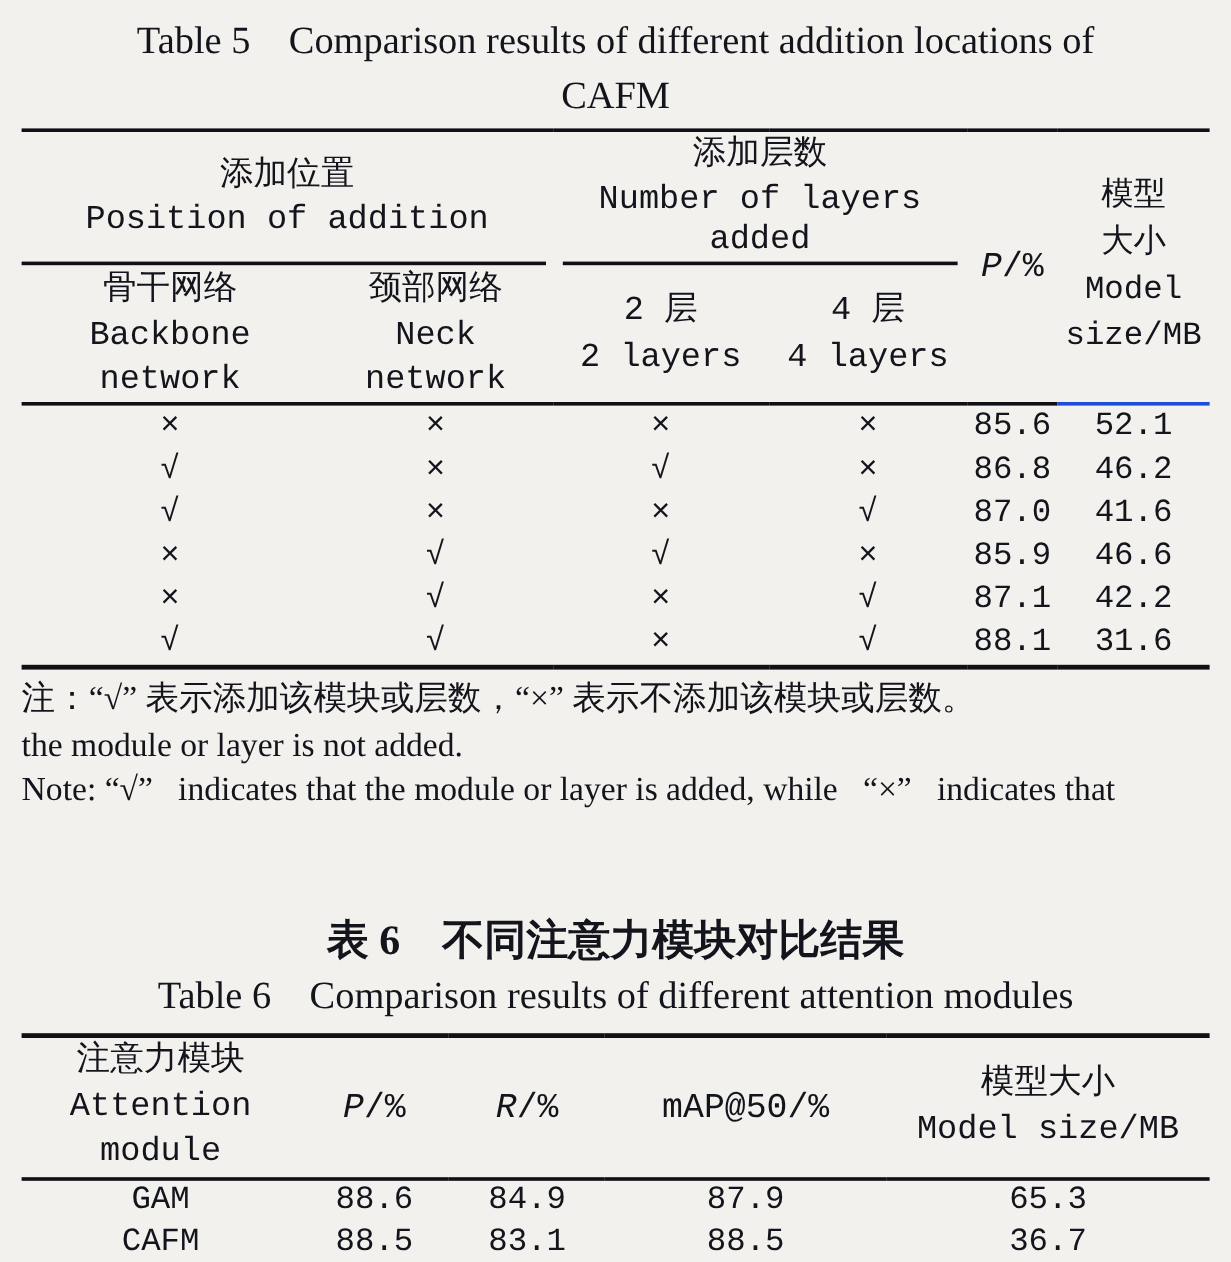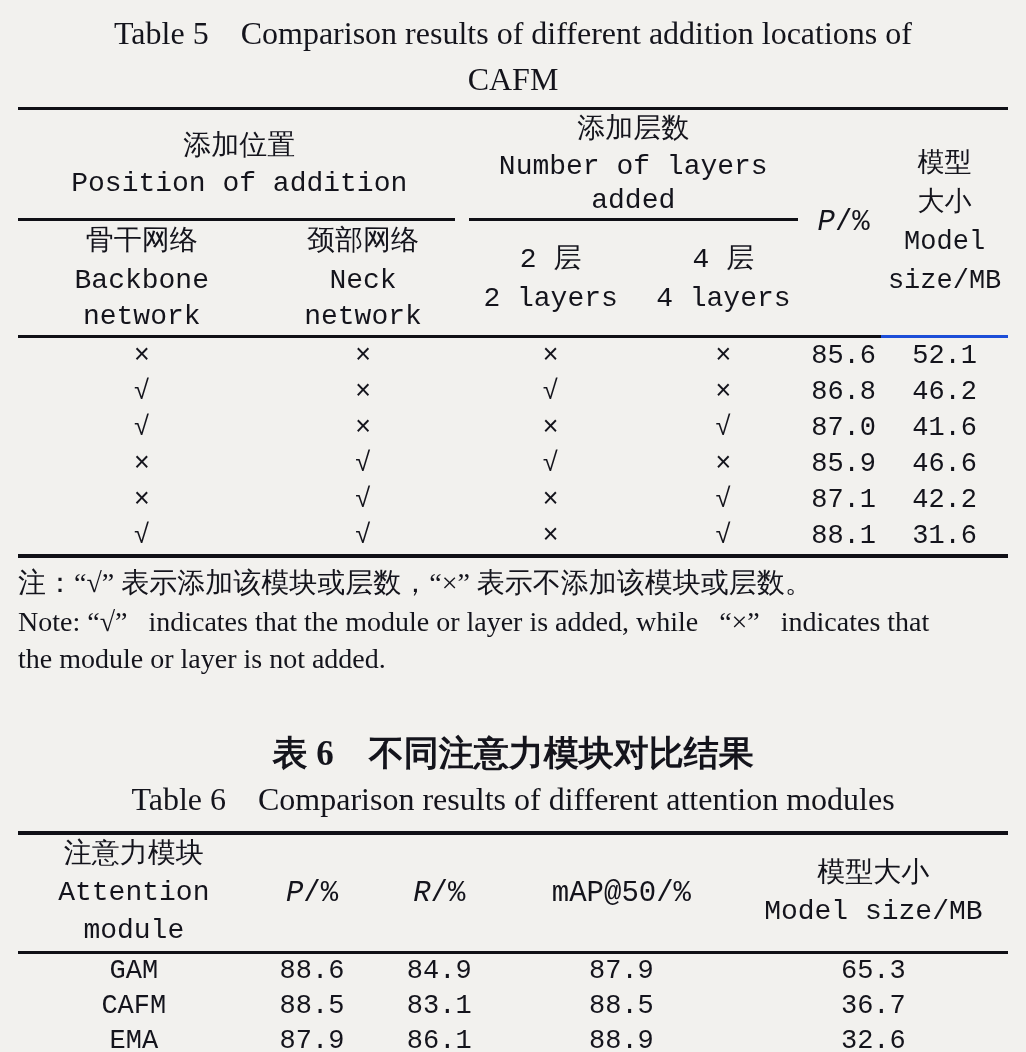--- a/index.html
+++ b/index.html
@@ -32,21 +32,21 @@
   .t5 .p-cell { font-size: 29px; border-bottom: 3px solid #101016; }
   .t5 .model-cell { border-bottom: 3px solid #1d4ed8; }
   .t5 .model-cell div { font-size: 27px; line-height: 39px; }
   .t5 .data-row td { font-size: 27px; line-height: 36px; }
 
   .note { margin-top: 5px; }
   .note-zh { font-size: 28px; line-height: 40px; }
   .note-en { font-size: 28px; line-height: 37px; }
 
   
-  .t6-title-zh { margin-top: 54px; font-size: 35px; line-height: 46px; }
+  .t6-title-zh { margin-top: 84px; font-size: 35px; line-height: 46px; }
   .t6-title-en { line-height: 44px; text-align: center; }
   .t6 { margin-top: 10px; border-top: 4px solid #101016; }
   .t6 .head-row td { border-bottom: 3px solid #101016; padding: 1px 0; }
   .t6 .head-row .hline { font-size: 28px; line-height: 38px; }
   .t6 .head-row .sym { font-size: 29px; }
   .t6 .data-row td { font-size: 27px; line-height: 35px; }
   i { font-style: italic; }
 </style>
 </head>
 <body>
@@ -151,22 +151,22 @@
       <td>×</td>
       <td>√</td>
       <td>88.1</td>
       <td>31.6</td>
     </tr>
   </tbody>
     </table>
 
   <div class="note">
     <div class="note-zh">注：“√” 表示添加该模块或层数，“×” 表示不添加该模块或层数。</div>
+    <div class="note-en">the module or layer is not added.</div>
     <div class="note-en">Note: “√”  indicates that the module or layer is added, while  “×”  indicates that</div>
-    <div class="note-en">the module or layer is not added.</div>
   </div>
 
   <div class="title title-zh t6-title-zh">表 6　不同注意力模块对比结果</div>
   <div class="title title-en t6-title-en">Table 6 Comparison results of different attention modules</div>
 
   <table class="t6">
     <colgroup>
       <col style="width:23.4%">
         <col style="width:12.6%">
         <col style="width:13.1%">

